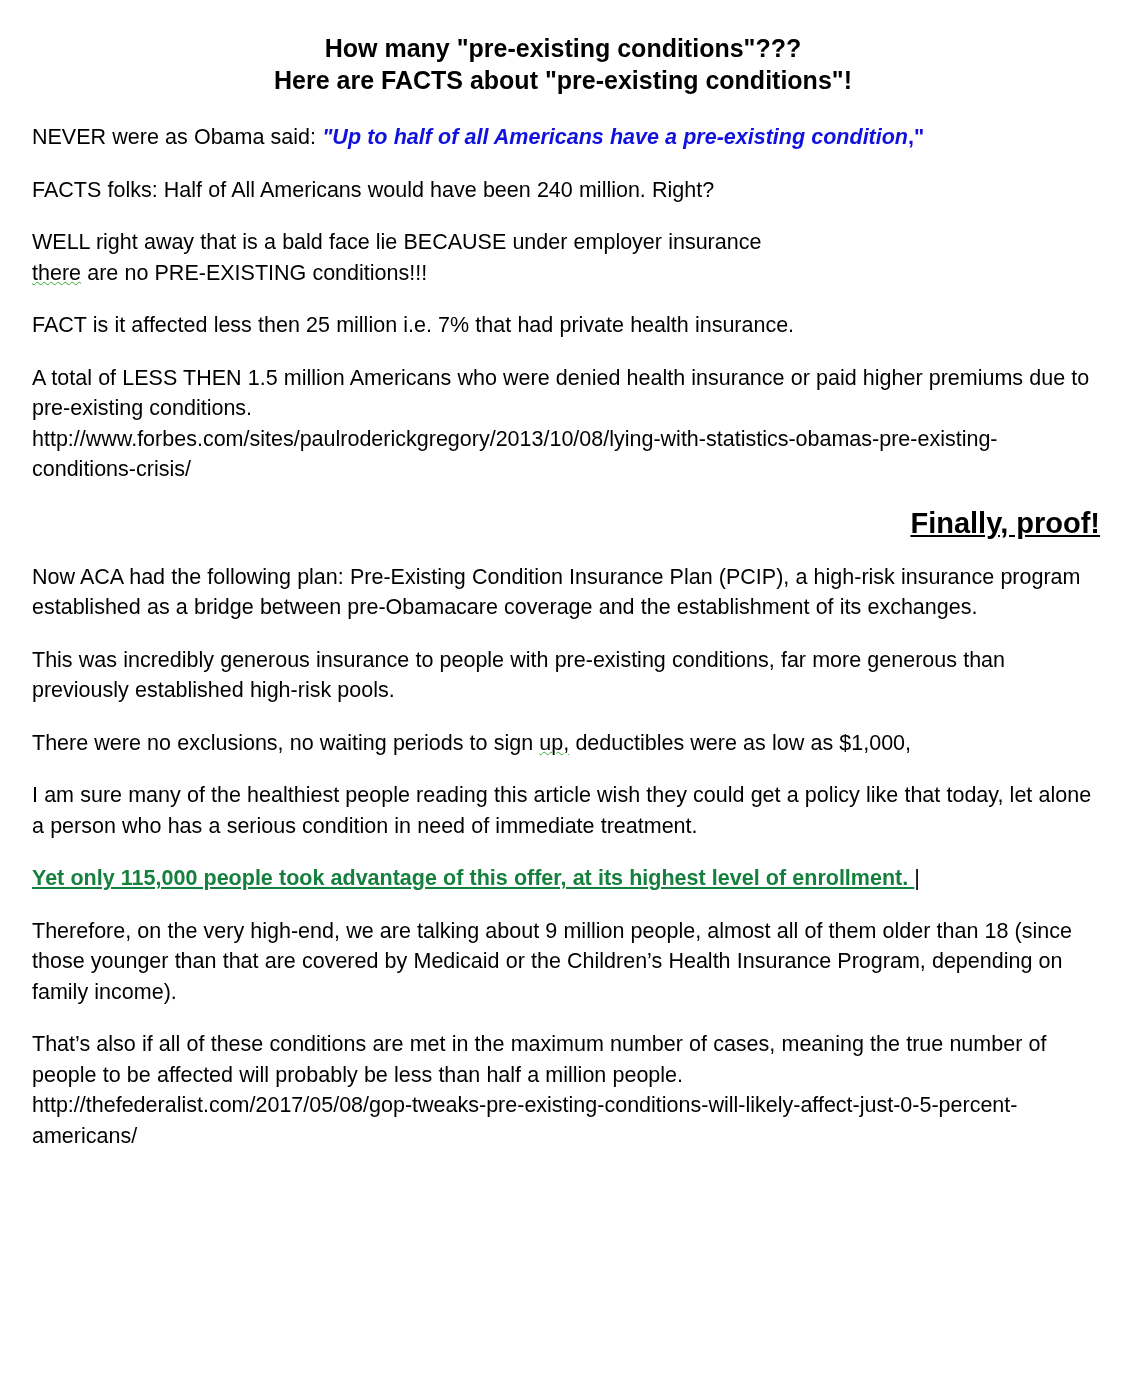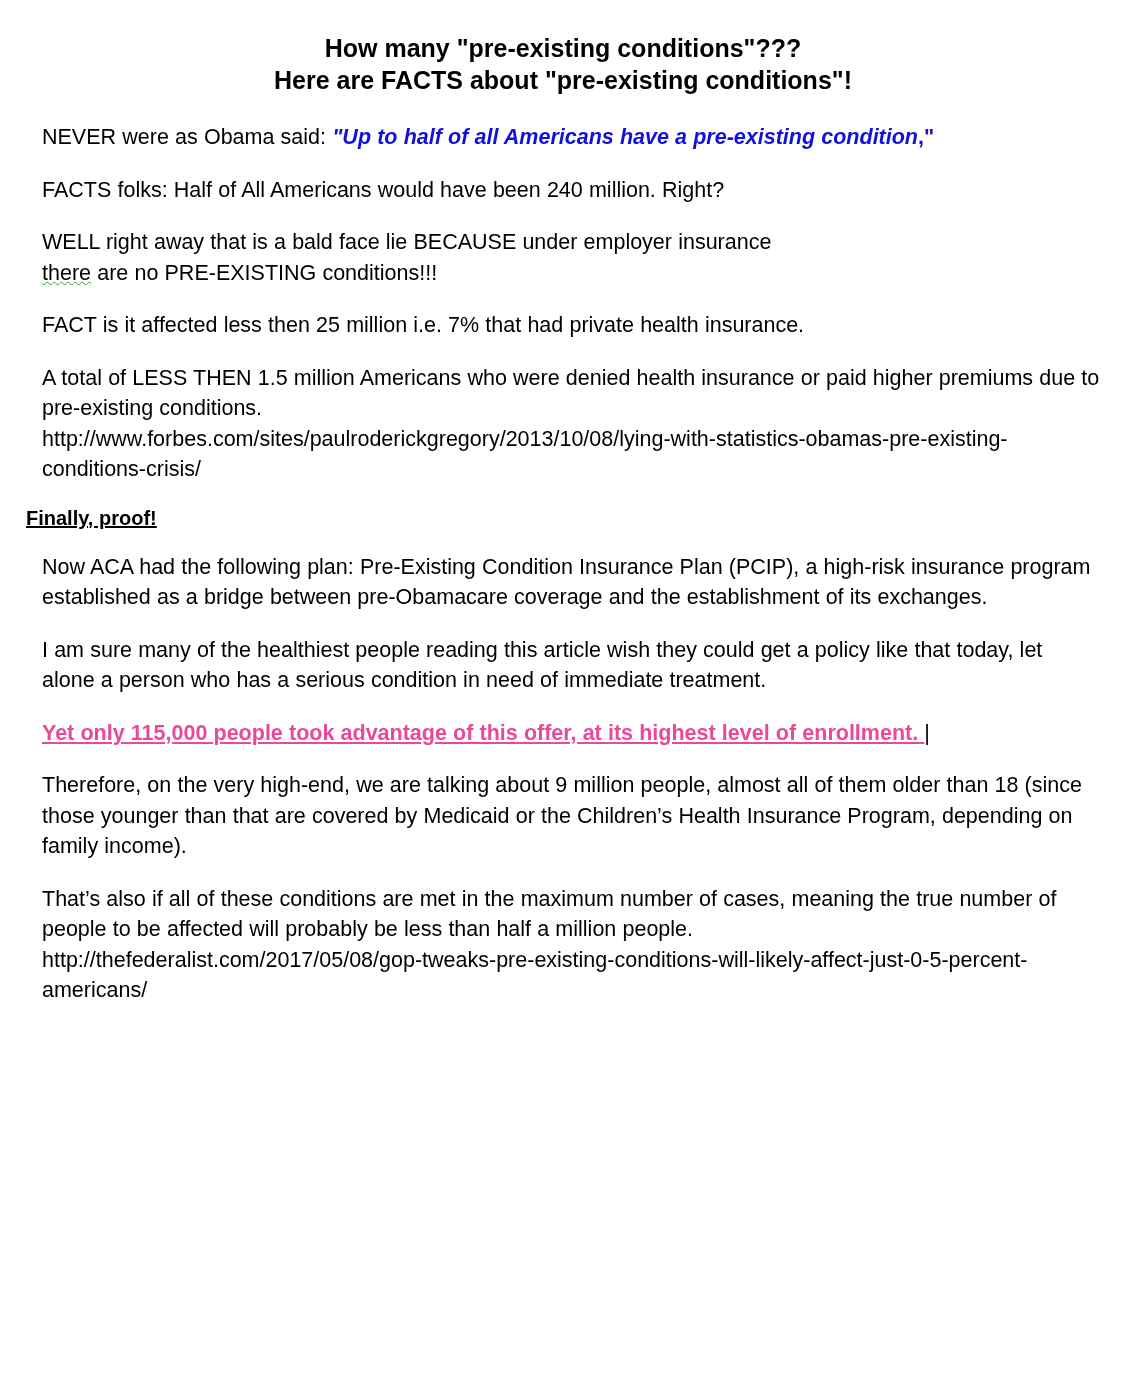--- a/index.html
+++ b/index.html
@@ -29,21 +29,21 @@
   }
   .title-line {
     display: block;
   }
   .body {
     margin-top: 26px;
   }
   p.para {
     font-size: 21.5px;
     line-height: 1.42;
-    margin: 0 0 22px 16px;
+    margin: 0 0 22px 6px;
     word-spacing: 0.2px;
   }
   p.tight {
     margin-bottom: 0;
   }
   .blue-italic {
     color: #1111dd;
     font-weight: bold;
     font-style: italic;
   }
@@ -53,26 +53,27 @@
     font-style: normal;
   }
   .squiggle {
     text-decoration: underline;
     text-decoration-color: #2faa2f;
     text-decoration-style: wavy;
     text-decoration-thickness: 1px;
   }
   .heading-underline {
     font-weight: bold;
-    font-size: 20px;
+    font-size: 29px;
     text-decoration: underline;
     margin: 0 0 22px 0;
+    text-align: right;
   }
   .blue-link-bold {
-    color: #ec4899;
+    color: #15803d;
     font-weight: bold;
     text-decoration: underline;
   }
   .caret {
     color: #000000;
     font-weight: normal;
   }
   .url {
     font-size: 21.5px;
     line-height: 1.42;
@@ -107,22 +108,24 @@
     <p class="para">FACT is it affected less then 25 million i.e. 7% that had private health insurance.</p>
 
 
     <p class="para tight">A total of LESS THEN 1.5 million Americans who were denied health insurance or paid higher premiums due to pre-existing conditions.</p>
     <p class="para url">http://www.forbes.com/sites/paulroderickgregory/2013/10/08/lying-with-statistics-obamas-pre-existing-conditions-crisis/</p>
 
     <p class="heading-underline">Finally, proof!</p>
 
     <p class="para">Now ACA had the following plan: Pre-Existing Condition Insurance Plan (PCIP), a high-risk insurance program established as a bridge between pre-Obamacare coverage and the establishment of its exchanges.</p>
 
+    <p class="para">This was incredibly generous insurance to people with pre-existing conditions, far more generous than previously established high-risk pools.</p>
 
     <p class="para">
+      <span class="nowrap-block"><span>There were no exclusions, no waiting periods to sign </span><span class="squiggle">up,</span><span> deductibles were as low as $1,000,</span></span>
     </p>
 
     <p class="para"> I am sure many of the healthiest people reading this article wish they could get a policy like that today, let alone a person who has a serious condition in need of immediate treatment.</p>
 
     <p class="para">
       <span class="blue-link-bold">Yet only 115,000 people took advantage of this offer, at its highest level of enrollment. </span><span class="caret">|</span>
     </p>
 
     <p class="para">Therefore, on the very high-end, we are talking about 9 million people, almost all of them older than 18 (since those younger than that are covered by Medicaid or the Children’s Health Insurance Program, depending on family income).</p>
 

